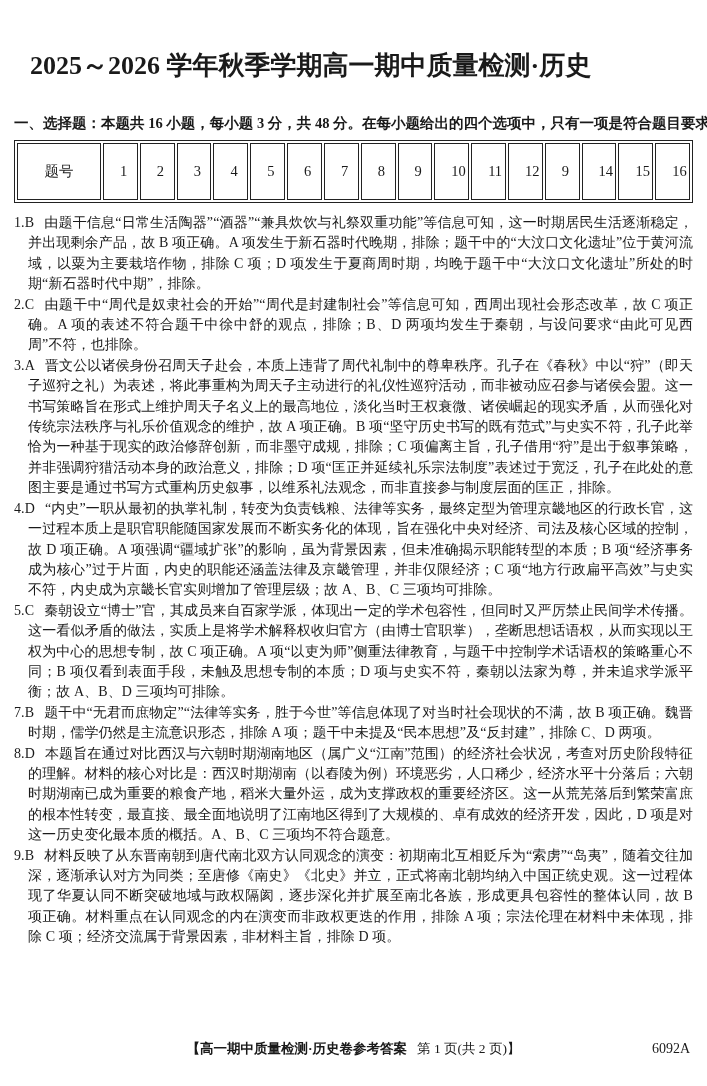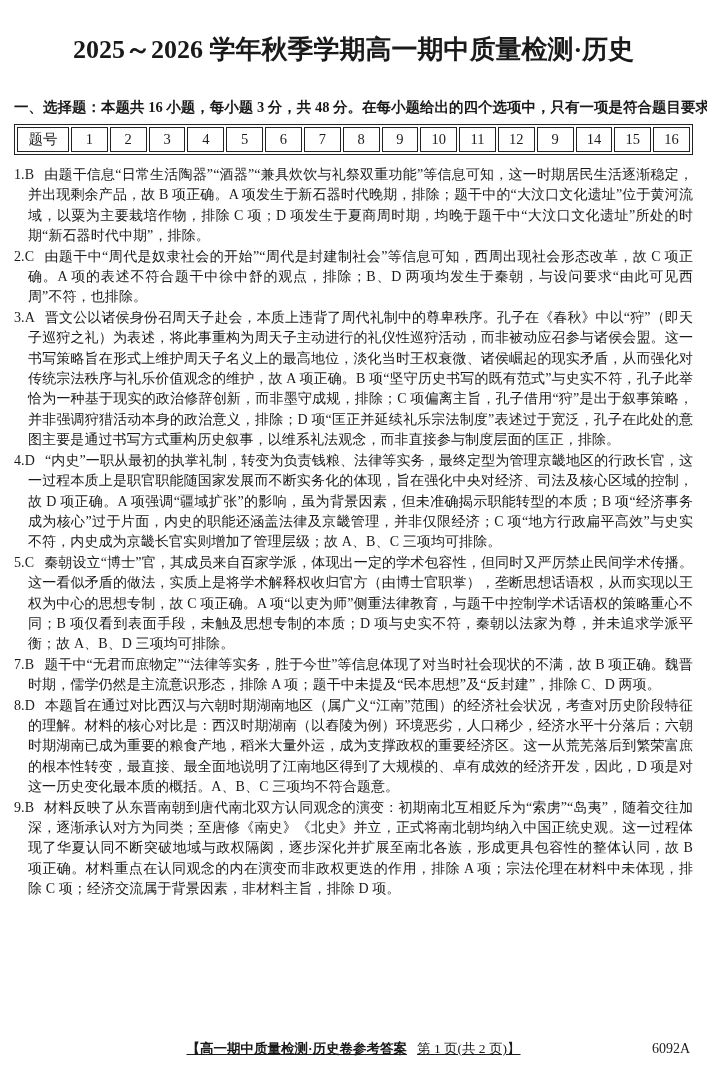--- a/index.html
+++ b/index.html
@@ -8,25 +8,24 @@
     width: 707px;
     height: 1086px;
     box-sizing: border-box;
     padding: 34px 14px 0 14px;
     background: #ffffff;
     font-family: "Liberation Serif", "DejaVu Serif", serif;
     color: #1a1a1a;
     overflow: hidden;
   }
   .title {
-    text-align: center;
     font-size: 26px;
     font-weight: 700;
     line-height: 32px;
-    margin: 0;
+    margin: 16px;
   }
   .subtitle {
     text-align: center;
     font-size: 19px;
     font-weight: 700;
     line-height: 26px;
     margin: 9px 0 0 0;
   }
   .section-heading {
     margin: 31px 0 0 0;
@@ -41,21 +40,21 @@
     border-spacing: 2px;
     border: 1.5px solid #222;
     width: 679px;
     table-layout: fixed;
   }
   table.answers td {
     border: 1px solid #222;
     text-align: center;
     height: 23px;
     font-size: 14.5px;
-    padding: 0;
+    padding: 16px;
   }
   table.answers td.lbl { width: 50px; }
   .explanations { margin-top: 10px; }
   .exp {
     margin: 0;
     padding-left: 14px;
     text-indent: -14px;
     font-size: 14px;
     line-height: 20.4px;
     text-align: justify;
@@ -63,21 +62,21 @@
   }
   .exp .marker { margin-right: 10px; }
   .footer {
     position: absolute;
     left: 0;
     top: 1040px;
     width: 707px;
     font-size: 13.5px;
     line-height: 18px;
   }
-  .footer .center { display: block; text-align: center; text-decoration: underline; }
+  .footer .center { display: block; text-align: center; }
   .footer .ft-bold { font-weight: 700; }
   .footer .ft-page { margin-left: 10px; }
   .footer .code {
     position: absolute;
     right: 17px;
     top: 0;
     font-size: 14px;
   }
 </style>
 </head>

